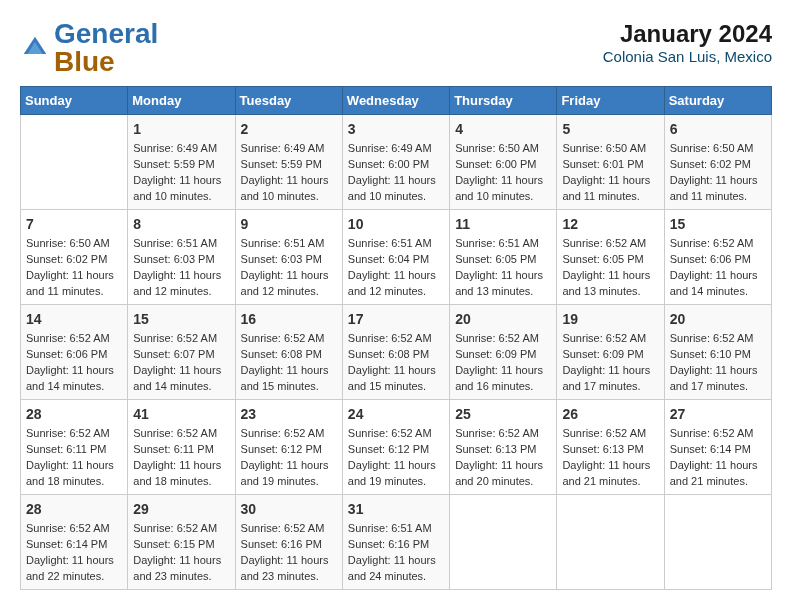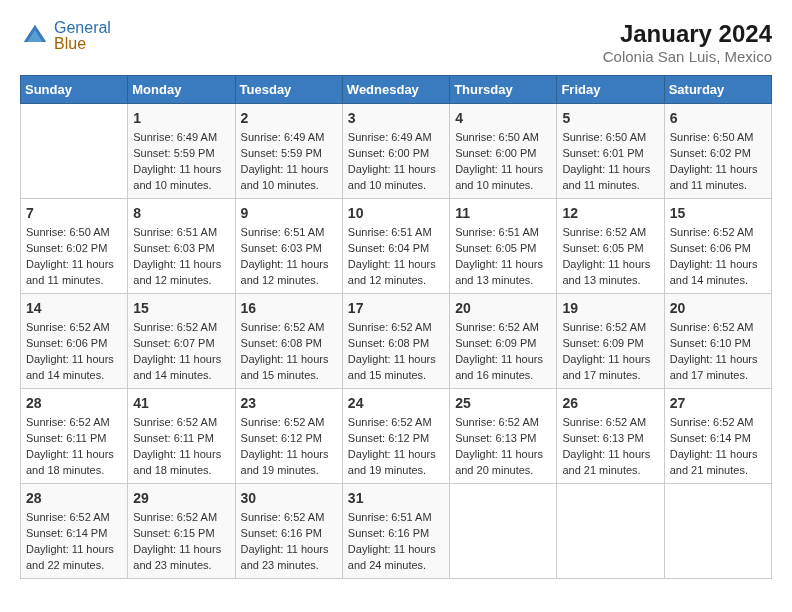--- a/index.html
+++ b/index.html
@@ -15,43 +15,43 @@
       justify-content: space-between;
       align-items: flex-start;
       margin-bottom: 10px;
     }
     .logo {
       display: flex;
       align-items: center;
       gap: 4px;
     }
     .logo-text {
-      font-size: 16px;
-      font-weight: normal;
+      font-size: 28px;
+      font-weight: bold;
       color: #1a1a1a;
       line-height: 1;
     }
     .logo-text span {
       color: #2c6fad;
     }
     .logo-icon {
       width: 30px;
       height: 30px;
     }
     .title-block {
       text-align: right;
     }
     .month-title {
       font-size: 24px;
       font-weight: bold;
       color: #1a1a1a;
     }
     .location {
       font-size: 15px;
-      color: #737373;
+      color: #0c4a6e;
     }
     .calendar-table {
       width: 100%;
       border-collapse: collapse;
       font-size: 11px;
     }
     .calendar-table thead th {
       background-color: #3a7abf;
       color: #fff;
       padding: 6px 4px;

